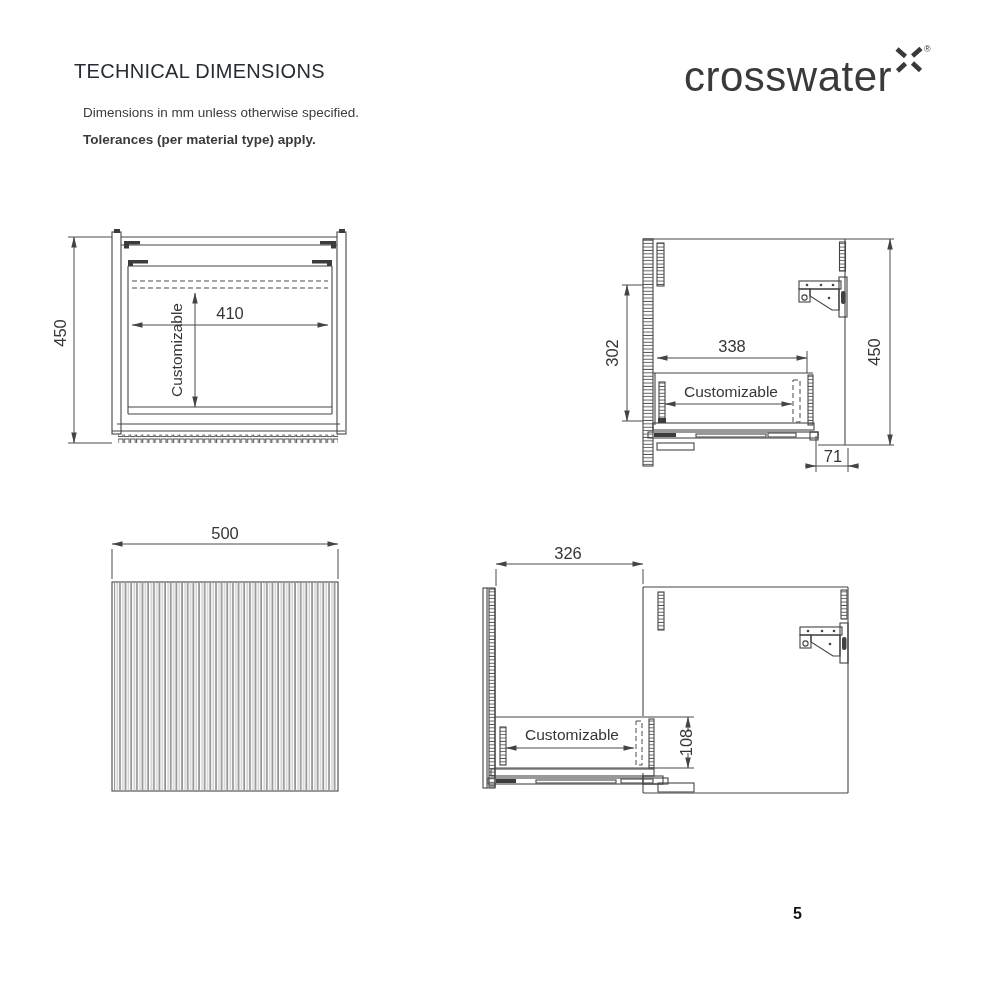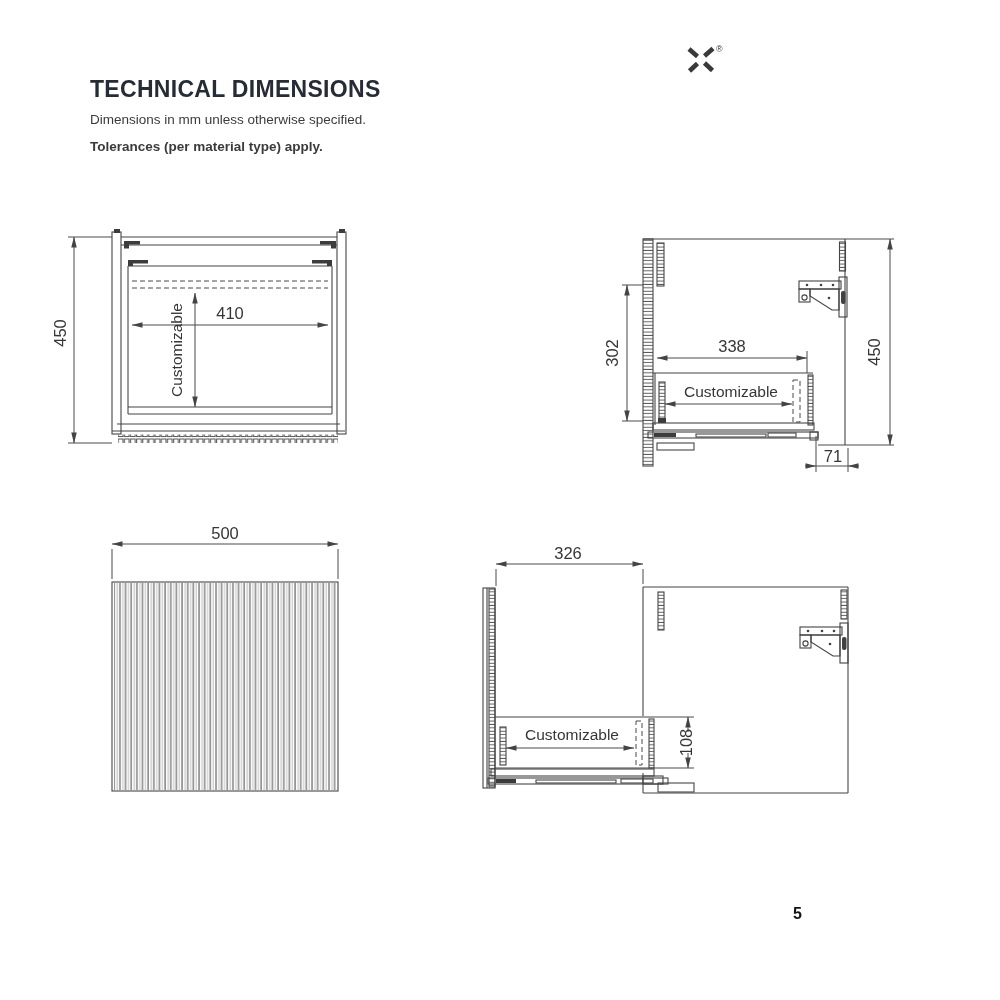--- a/index.html
+++ b/index.html
@@ -1,19 +1,19 @@
 <!DOCTYPE html>
 <html><head>
 <meta charset="utf-8">
 <style>
   html,body{margin:0;padding:0;background:#fff;}
   body{width:1000px;height:1000px;position:relative;font-family:"Liberation Sans",sans-serif;overflow:hidden;}
   .abs{position:absolute;}
-  .title{left:74px;top:60px;font-size:23px;font-weight:700;color:#262c36;letter-spacing:.3px;margin:16px;}
-  .sub{font-size:13.5px;color:#3b3b3b;margin:15px;}
+  .title{left:74px;top:60px;font-size:20px;font-weight:400;color:#262c36;letter-spacing:.3px;margin:0;}
+  .sub{font-size:13.5px;color:#3b3b3b;margin:8px;}
   .sub1{left:75px;top:97px;}
   .sub2{left:75px;top:124px;font-weight:bold;}
   .logo{left:684px;top:56px;display:flex;align-items:flex-start;}
   .wordmark{font-size:42px;line-height:1;color:#3a3a3d;letter-spacing:.5px;}
   .logo-x{margin-left:2px;margin-top:-10px;}
   .regmark{font-size:9px;color:#3a3a3d;margin-top:-12px;}
   .pagenum{left:793px;top:905px;font-size:16px;font-weight:700;color:#141414;}
   svg text{font-family:"Liberation Sans",sans-serif;}
   .dt{font-size:16.5px;fill:#363636;}
   .ct{font-size:15.5px;fill:#363636;}
@@ -56,20 +56,21 @@
       <rect x="42" y="14" width="4.5" height="13" rx="2" fill="#424242" stroke="none"></rect>
     </g>
   </defs>
 </svg>
 
 <h1 class="abs title">TECHNICAL DIMENSIONS</h1>
 <p class="abs sub sub1">Dimensions in mm unless otherwise specified.</p>
 <p class="abs sub sub2">Tolerances (per material type) apply.</p>
 
 <div class="abs logo">
+  <span class="wordmark">crosswater</span>
   <svg class="logo-x" width="30" height="28" viewBox="0 0 30 28">
     <g stroke="#39393c" stroke-width="4.6" stroke-linecap="butt">
       <line x1="3" y1="3" x2="11.5" y2="10.5"></line>
       <line x1="27" y1="2.5" x2="18.5" y2="10"></line>
       <line x1="3.5" y1="25" x2="11.5" y2="17.5"></line>
       <line x1="26.5" y1="24.5" x2="18.5" y2="17"></line>
     </g>
   </svg>
   <span class="regmark">®</span>
 </div>

